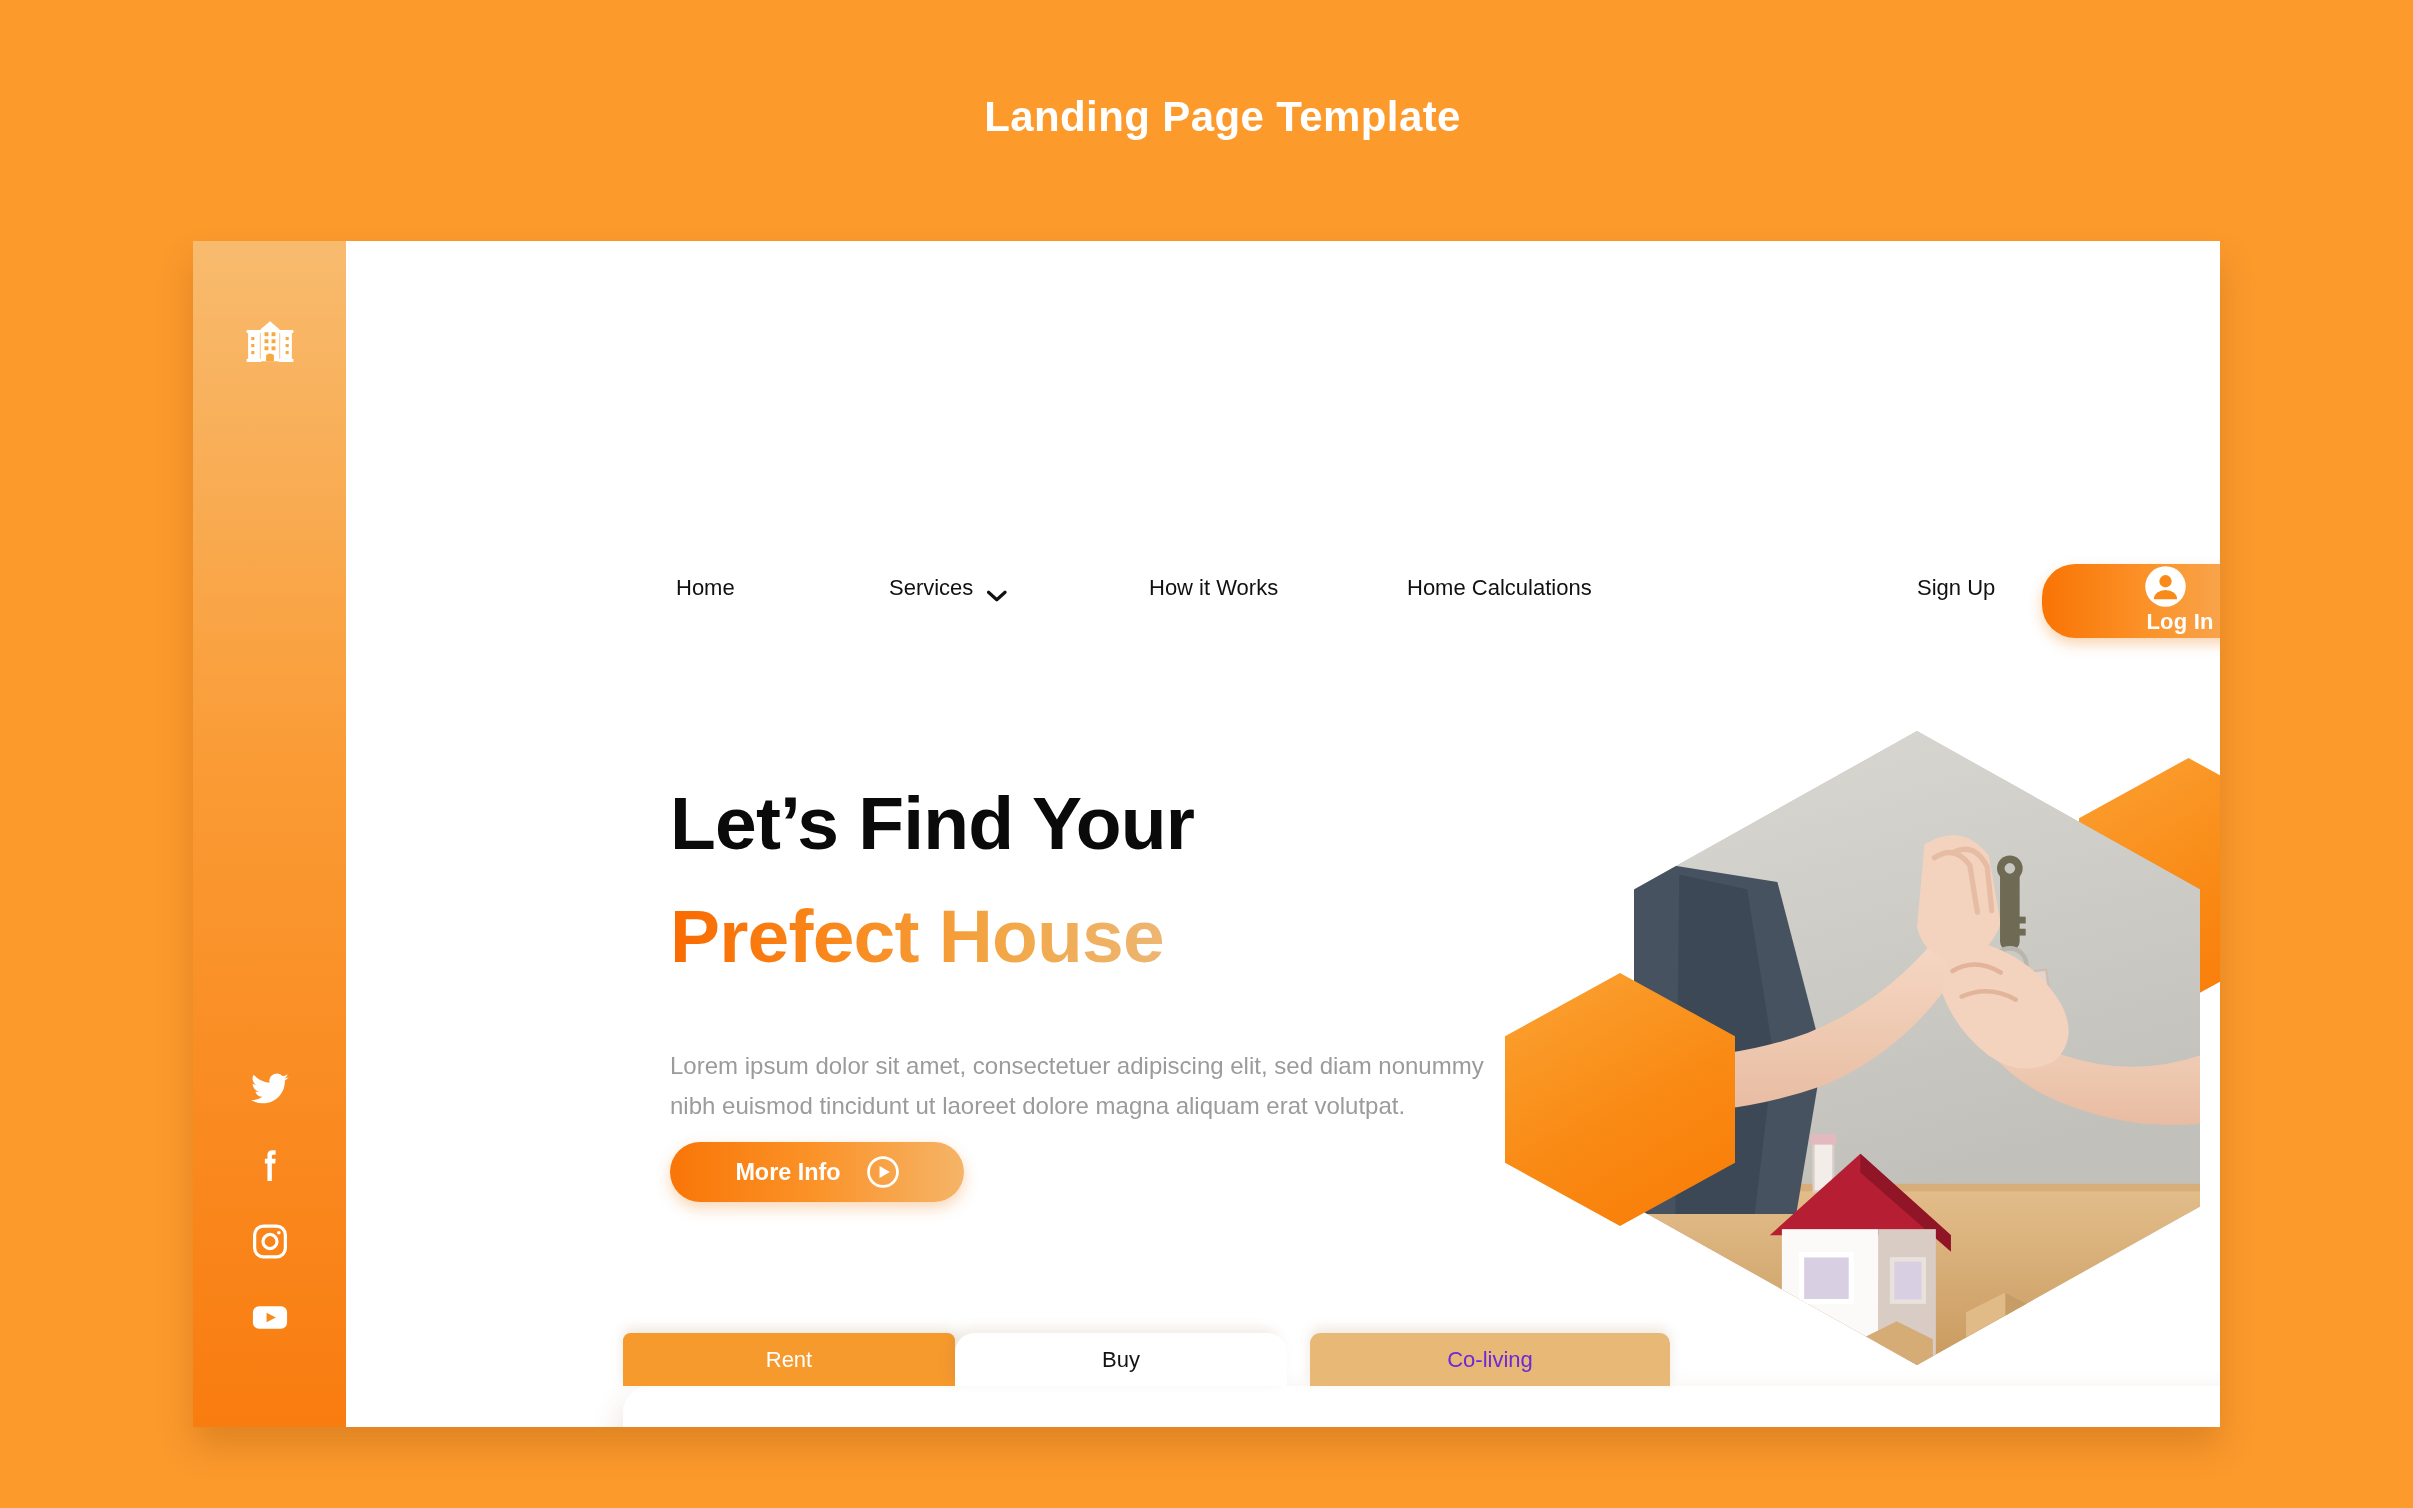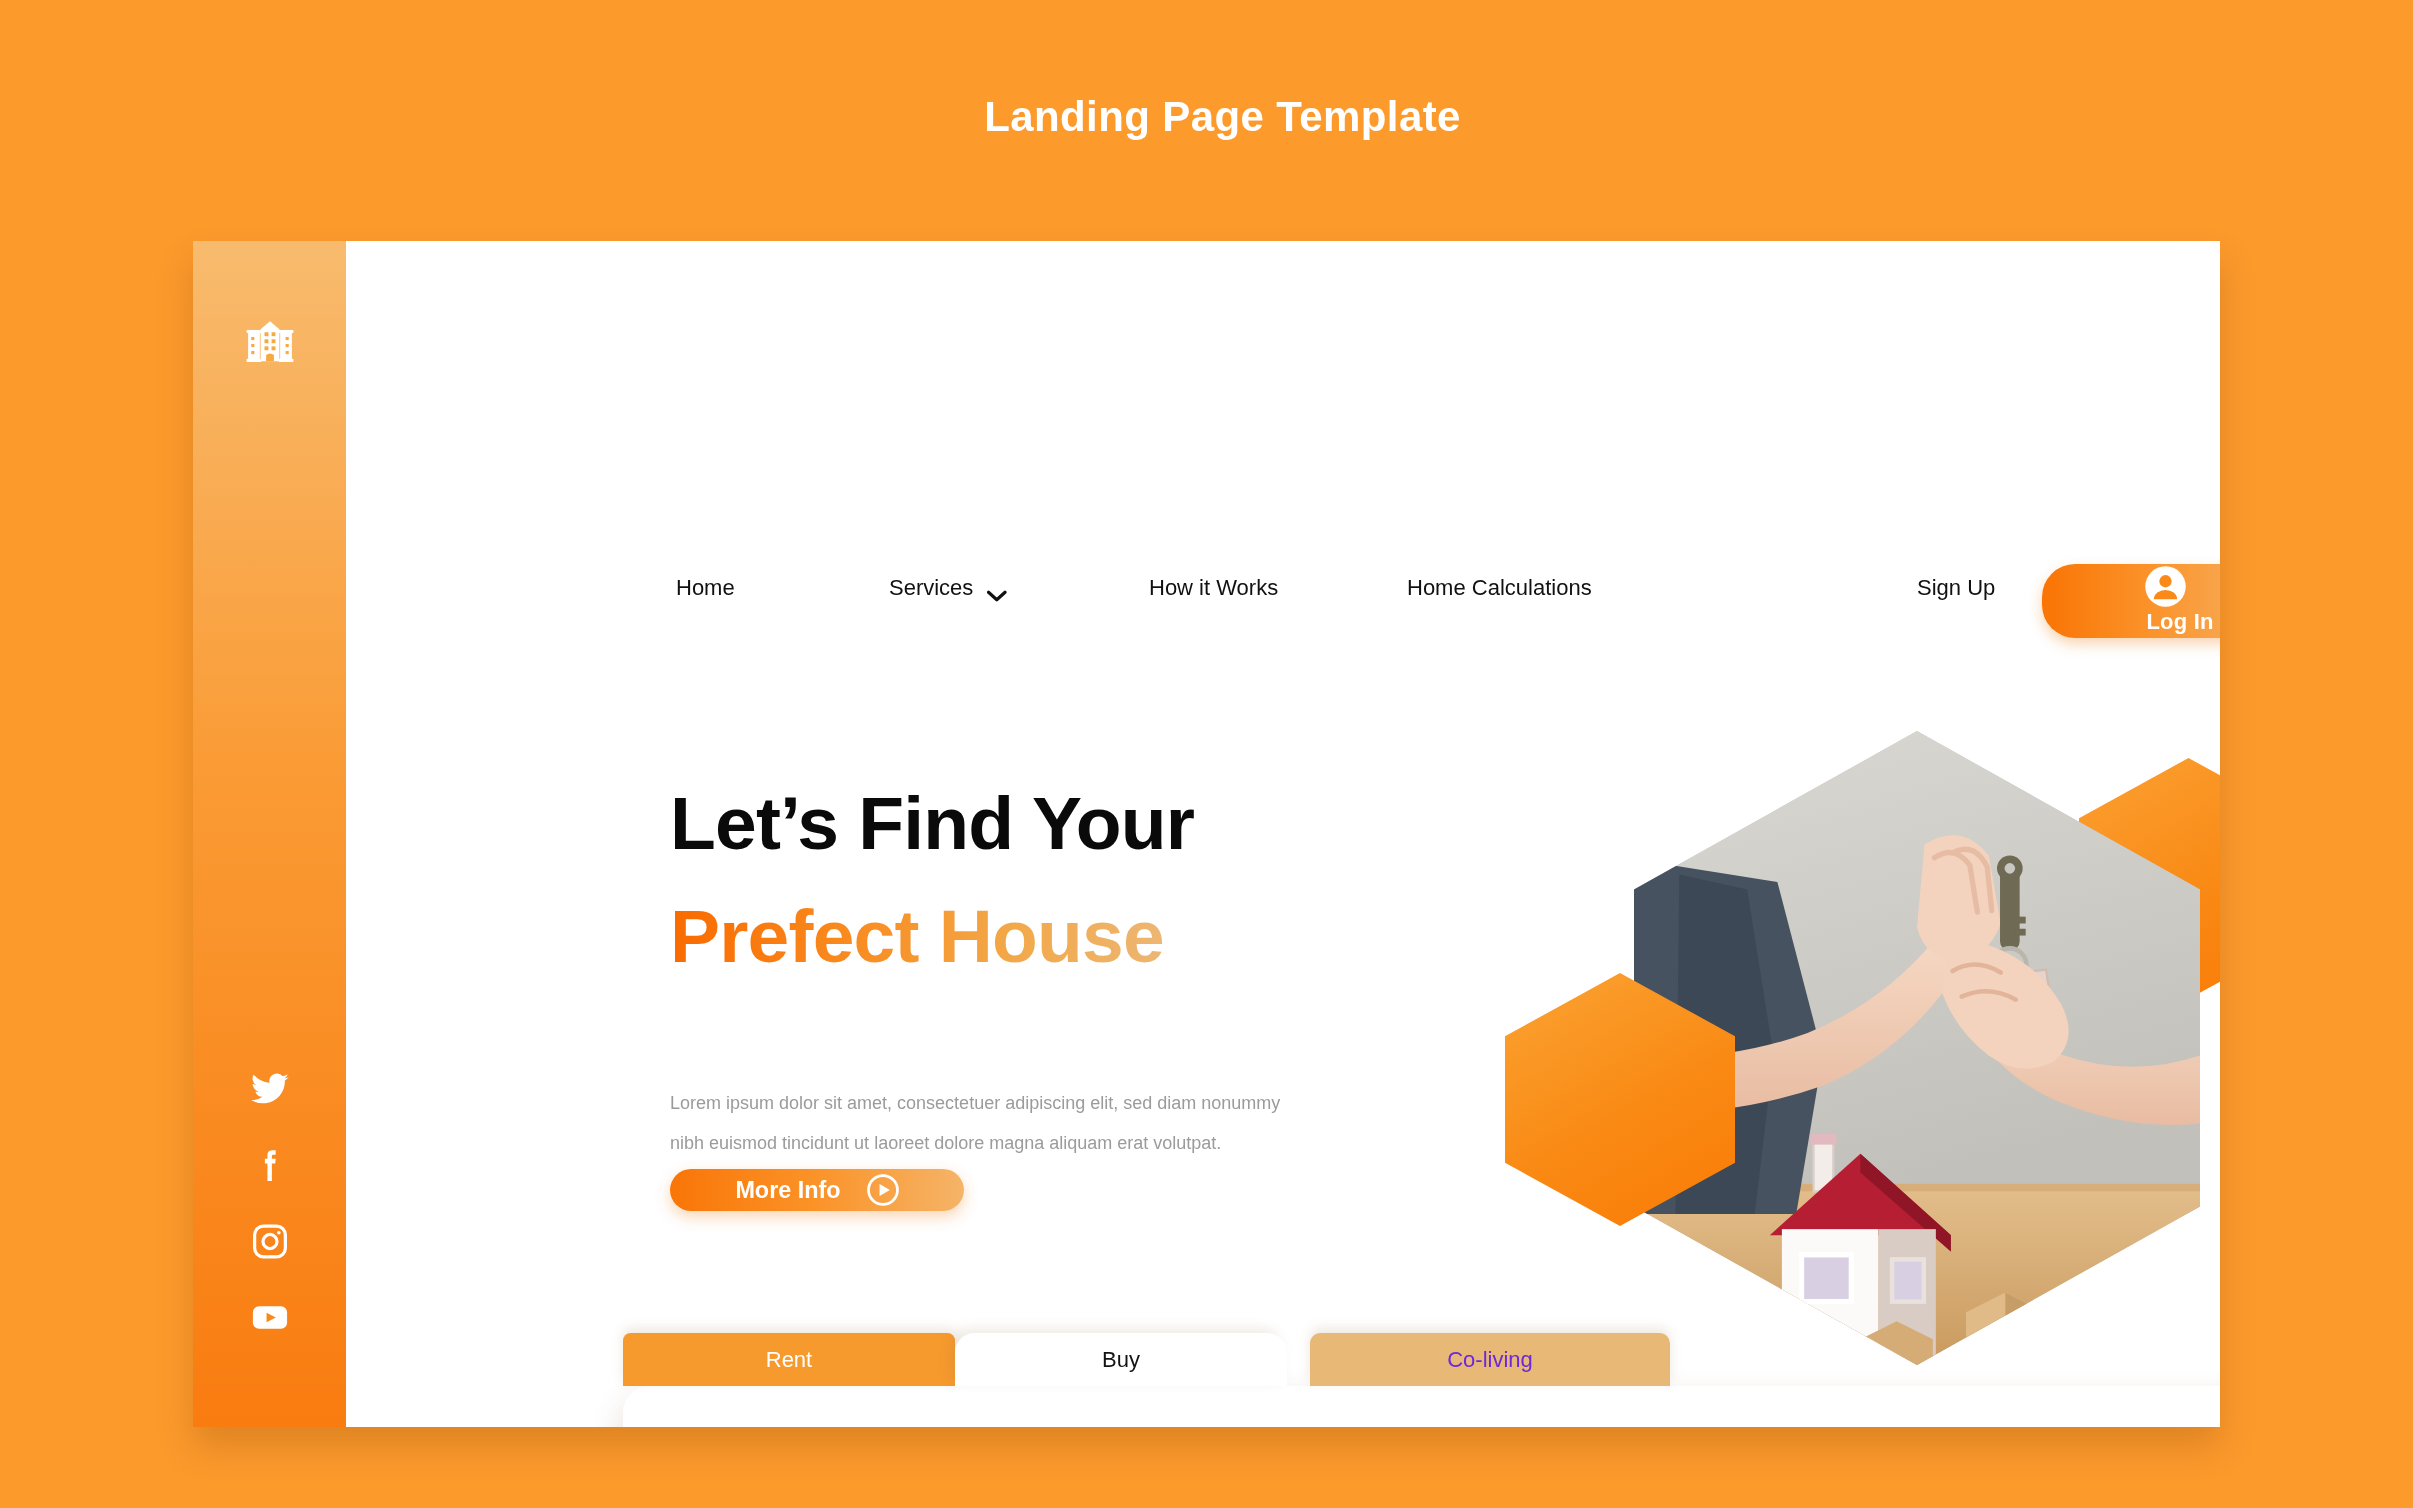--- a/index.html
+++ b/index.html
@@ -90,30 +90,29 @@
   #hero-line2 {
     position:absolute; left:477px; top:658px;
     font-size:75px; font-weight:bold;
     letter-spacing:-0.8px; line-height:1;
     background:linear-gradient(90deg,#F96A00 0%, #F98A1E 35%, #F2A94A 70%, #EDB673 100%);
     -webkit-background-clip:text; background-clip:text;
     -webkit-text-fill-color:transparent; color:transparent;
   }
   .hero-para {
     position:absolute; left:477px;
-    font-size:18px; color:#9B9B9B; line-height:1.1;
+    font-size:24px; color:#9B9B9B; line-height:1.1;
     white-space:nowrap;
-    margin-top:41px;
   }
   #hero-para-1 { top:812px; }
   #hero-para-2 { top:852px; }
 
   #more-info-btn {
-    position:absolute; left:477px; top:928px;
-    width:294px; height:42px;
+    position:absolute; left:477px; top:901px;
+    width:294px; height:60px;
     border-radius:30px;
     background:linear-gradient(90deg,#F97507 0%, #FB9227 48%, #F5B468 100%);
     display:flex; align-items:center; justify-content:center;
     gap:26px; cursor:pointer;
     box-shadow:0 6px 15px rgba(235,120,10,0.30);
   }
   #more-info-label { color:#FFFFFF; font-size:23.4px; font-weight:bold; }
   #more-info-play { width:32px; height:32px; }
 
   

